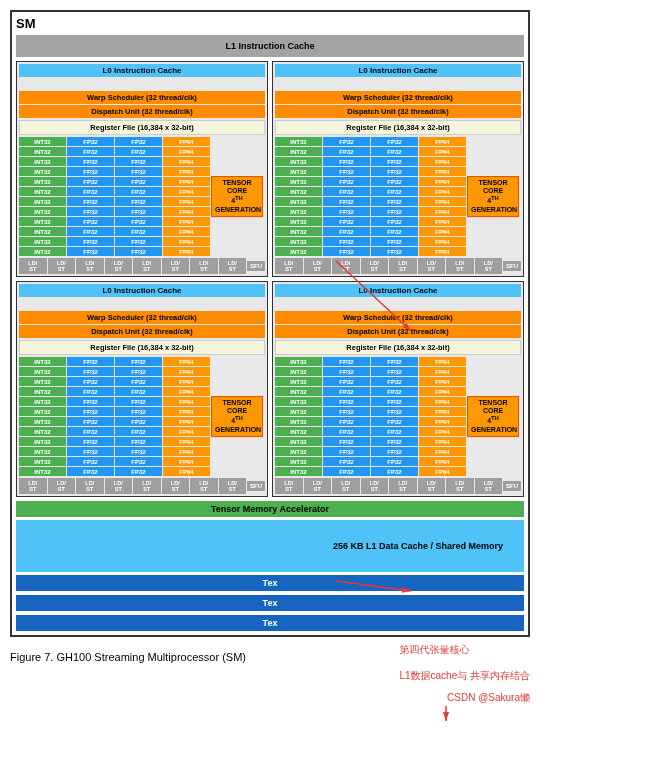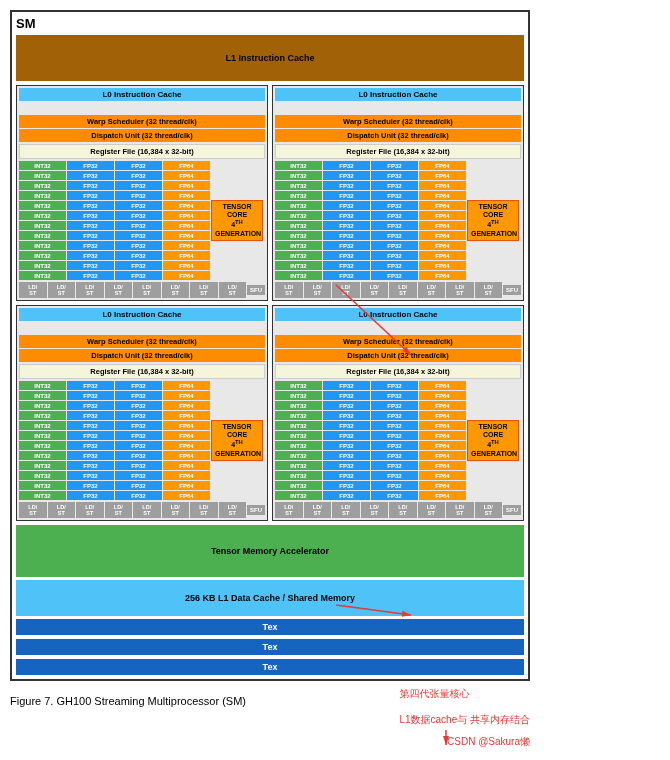--- a/index.html
+++ b/index.html
@@ -21,23 +21,23 @@
       padding: 4px;
       position: relative;
     }
     .sm-title {
       font-weight: bold;
       font-size: 13px;
       margin-bottom: 4px;
       color: #000;
     }
     .l1-instruction-cache {
-      background: #a16207;
-      text-align: center;
-      padding: 18px;
+      background: #a3a3a3;
+      text-align: center;
+      padding: 6px;
       font-size: 9px;
       font-weight: bold;
       margin-bottom: 4px;
       color: #000;
     }
     .quadrant-row {
       display: flex;
       gap: 4px;
       margin-bottom: 4px;
     }
@@ -144,30 +144,30 @@
       background: #9e9e9e;
       color: #fff;
       font-size: 6px;
       text-align: center;
       padding: 2px 3px;
       font-weight: bold;
     }
     .tensor-memory-accelerator {
       background: #4caf50;
       text-align: center;
-      padding: 21px;
+      padding: 3px;
       font-size: 9px;
       font-weight: bold;
       margin-bottom: 3px;
       color: #000;
     }
     .l1-data-cache {
       background: #4fc3f7;
-      text-align: center;
-      padding: 13px;
+      text-align: right;
+      padding: 21px;
       font-size: 9px;
       font-weight: bold;
       margin-bottom: 3px;
       color: #000;
     }
     .tex-row {
       display: flex;
       gap: 4px;
       flex-direction: column;
     }

